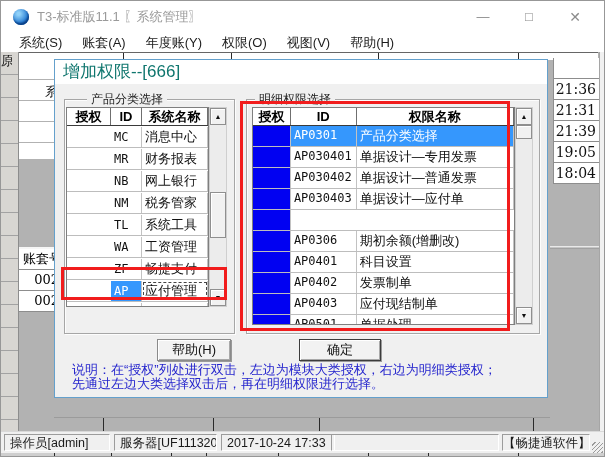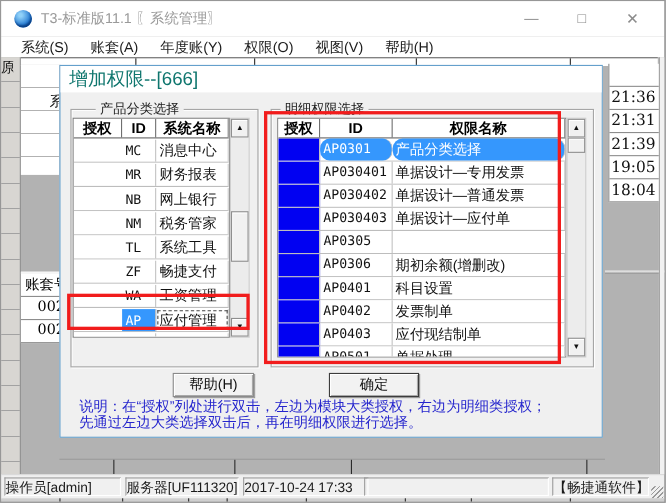--- a/index.html
+++ b/index.html
@@ -62,21 +62,21 @@
   .product .trow.sel .c-name{outline:1px dashed #444;outline-offset:-2px;}
 
   
   .tbl.detail{left:250px;top:105px;width:263px;height:218px;}
   .detail .th:nth-child(1),.detail .c-auth{width:38px;}
   .detail .th:nth-child(2),.detail .c-id{width:66px;}
   .detail .th:nth-child(3),.detail .c-name{width:158px;}
   .detail .trow{height:20px;}
   .detail .tcell{line-height:19px;}
   .detail .c-auth{background:var(--authblue);}
-  .detail .trow.sel .c-id,.detail .trow.sel .c-name{background:var(--sel);color:#fff;border-radius:9px;}
+  .detail .trow.sel .c-id,.detail .trow.sel .c-name{background:var(--sel);color:#fff;}
 
   
   .sb{position:absolute;width:18px;background:#ececec;border:1px solid #cfcfcf;box-sizing:border-box;}
   .sbbtn,.sbthumb{position:absolute;left:0;width:16px;background:#f1f1f1;border:1px solid #8f8f8f;box-shadow:inset 1px 1px 0 #fff;box-sizing:border-box;
       display:flex;align-items:center;justify-content:center;font-size:7px;color:#111;}
 
   
   .annot{position:absolute;border:3px solid var(--red);z-index:6;pointer-events:none;}
 
   
@@ -85,21 +85,21 @@
         font-size:13px;text-align:center;line-height:20px;color:#111;box-sizing:border-box;}
   .dbtn.help{left:155px;width:74px;}
   .dbtn.ok{left:297px;width:82px;border:1px solid #3c3c3c;}
   .dbtn.cancel{left:420px;width:76px;}
   .note{position:absolute;left:17px;color:var(--noteblue);font-size:13px;line-height:14px;white-space:nowrap;}
   .note.l1{top:303px;} .note.l2{top:317px;}
 
   
   .statusbar{position:absolute;left:0;top:430px;width:100%;height:22px;background:#f0f0f0;border-top:1px solid #d9d9d9;}
   .seg{position:absolute;top:2px;height:17px;border:1px solid;border-color:#9c9c9c #ffffff #ffffff #9c9c9c;
-       font-size:12.5px;line-height:16px;box-sizing:border-box;color:#1a1a1a;overflow:hidden;white-space:nowrap;}
+       font-size:12.5px;line-height:16px;padding-left:5px;box-sizing:border-box;color:#1a1a1a;overflow:hidden;white-space:nowrap;}
   .seg.op{left:3px;width:106px;} .seg.sv{left:113px;width:103px;} .seg.dt{left:220px;width:114px;}
   .seg.empty{left:330px;width:168px;} .seg.vendor{left:501px;width:88px;text-align:center;padding-left:0;}
   .grip{position:absolute;right:1px;bottom:1px;width:11px;height:11px;
         background:repeating-linear-gradient(135deg,transparent 0 2px,#9a9a9a 2px 3px);}
   .bottom-sliver{position:absolute;left:0;top:452px;width:100%;height:5px;background:#cfcfcf;}
 </style>
 </head>
 <body>
 
 <div class="win">
@@ -182,27 +182,27 @@
           <div class="tcell c-id">NM</div>
           <div class="tcell c-name">税务管家</div>
         </div>
         <div class="trow">
           <div class="tcell c-auth"></div>
           <div class="tcell c-id">TL</div>
           <div class="tcell c-name">系统工具</div>
         </div>
         <div class="trow">
           <div class="tcell c-auth"></div>
+          <div class="tcell c-id">WA</div>
+          <div class="tcell c-name">工资管理</div>
+        </div>
+        <div class="trow">
+          <div class="tcell c-auth"></div>
           <div class="tcell c-id">ZF</div>
           <div class="tcell c-name">畅捷支付</div>
-        </div>
-        <div class="trow">
-          <div class="tcell c-auth"></div>
-          <div class="tcell c-id">WA</div>
-          <div class="tcell c-name">工资管理</div>
         </div>
         <div class="trow sel">
           <div class="tcell c-auth"></div>
           <div class="tcell c-id">AP</div>
           <div class="tcell c-name">应付管理</div>
         </div>
         <div class="trow">
           <div class="tcell c-auth"></div>
           <div class="tcell c-id">AK</div>
           <div class="tcell c-name">应收管理</div>
@@ -236,21 +236,20 @@
           <div class="tcell c-id">AP030402</div>
           <div class="tcell c-name">单据设计—普通发票</div>
         </div>
         <div class="trow">
           <div class="tcell c-auth"></div>
           <div class="tcell c-id">AP030403</div>
           <div class="tcell c-name">单据设计—应付单</div>
         </div>
         <div class="trow">
           <div class="tcell c-auth"></div>
-          <div class="tcell c-id">AP0305</div>
         </div>
         <div class="trow">
           <div class="tcell c-auth"></div>
           <div class="tcell c-id">AP0306</div>
           <div class="tcell c-name">期初余额(增删改)</div>
         </div>
         <div class="trow">
           <div class="tcell c-auth"></div>
           <div class="tcell c-id">AP0401</div>
           <div class="tcell c-name">科目设置</div>

